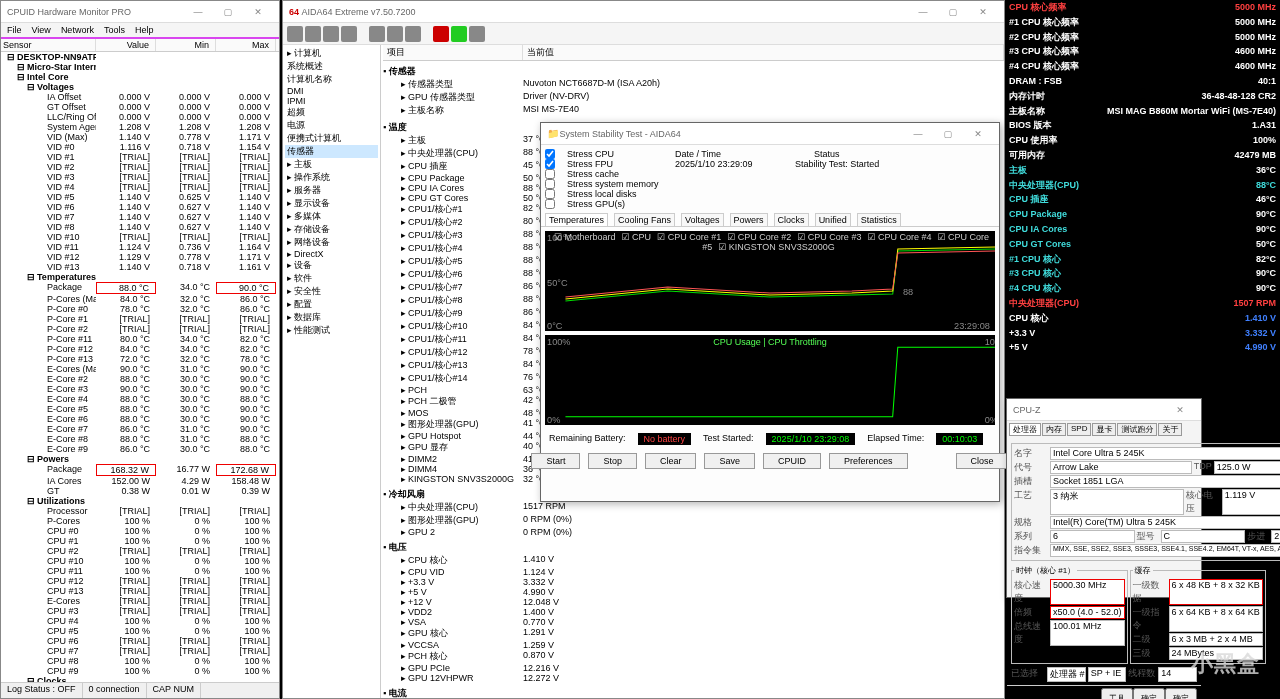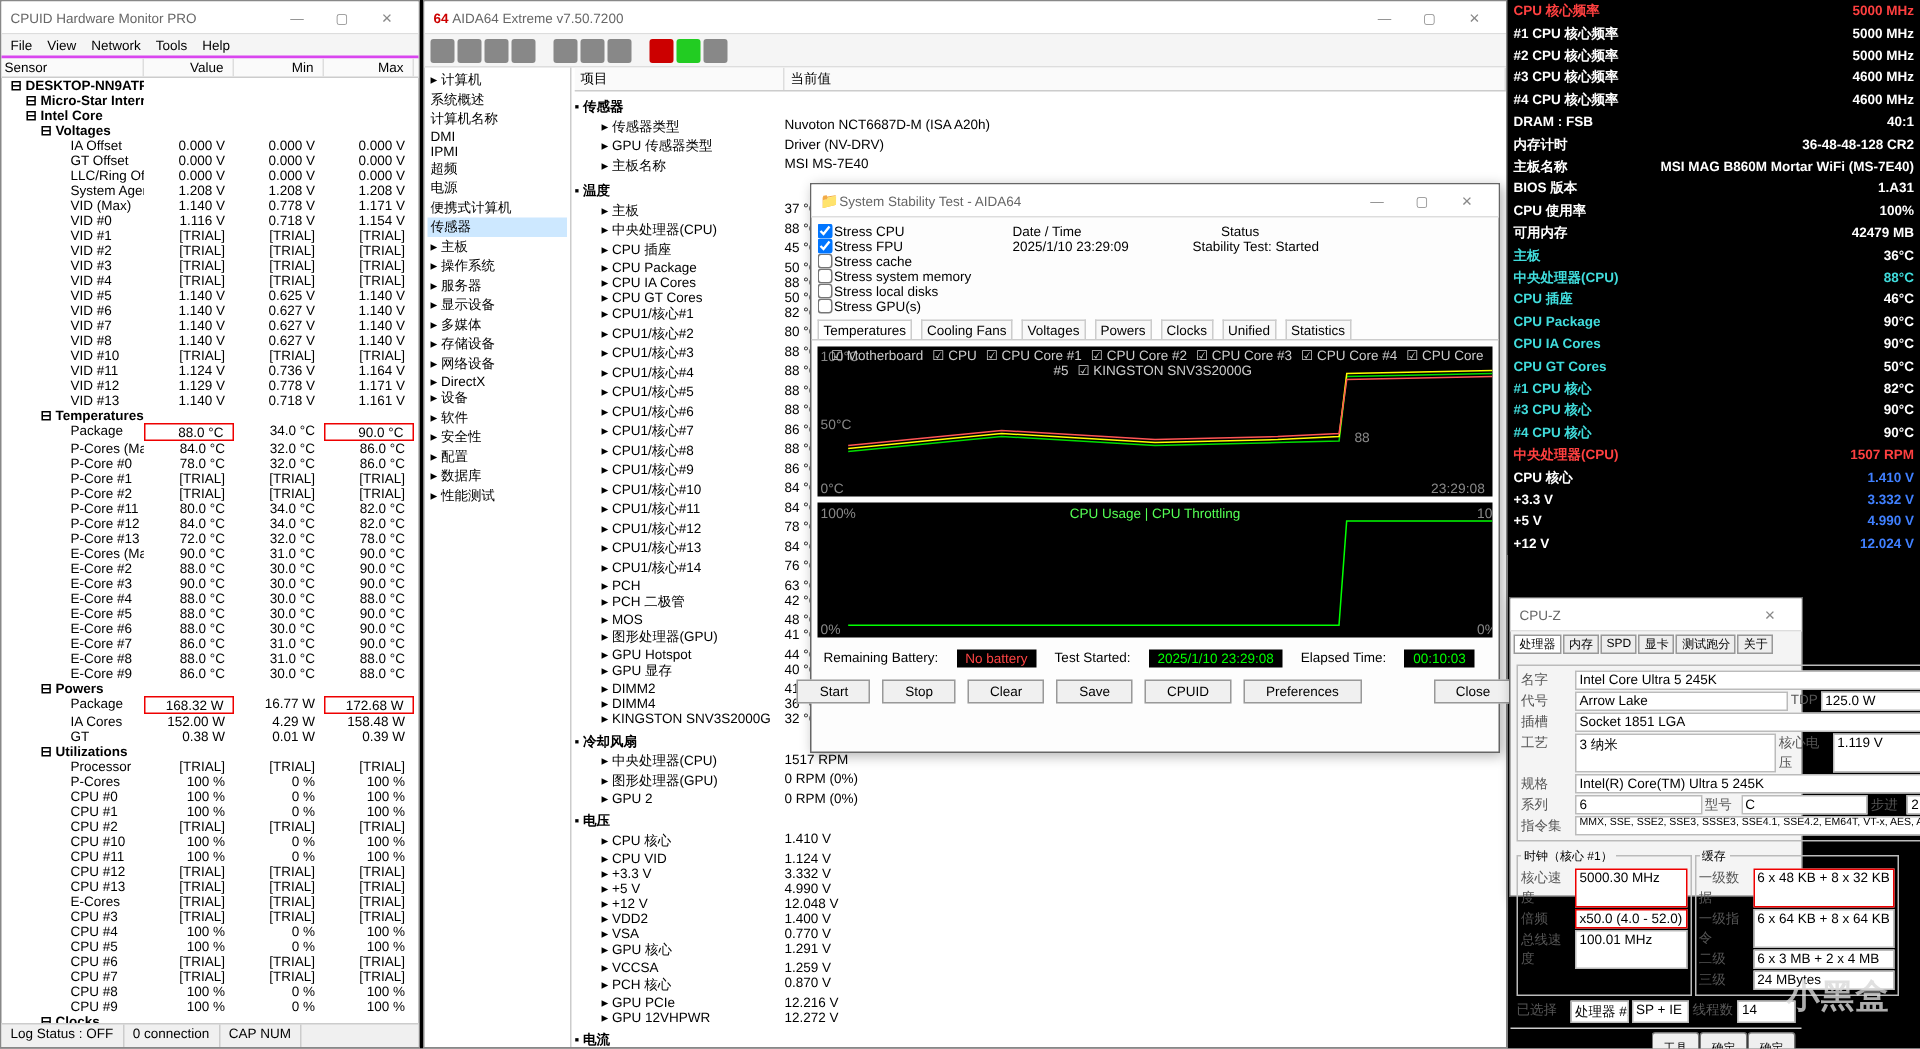--- a/index.html
+++ b/index.html
@@ -50,21 +50,21 @@
 .arow{display:flex}
 .arow .f{width:140px;padding-left:18px}
 .arow .v{flex:1}
 
 
 .dlg { position:absolute; background:#fdfdfd; border:1px solid #666; box-shadow:2px 2px 8px rgba(0,0,0,.3) }
 .dlg.stab { left:540px; top:122px; width:460px; height:380px; }
 .dlg .titlebar{background:#fff;font-size:10px}
 .stab-top{display:flex;padding:4px}
 .chkcol{width:130px}
-.chk{display:flex;align-items:center;gap:1px;padding:0px 0}
+.chk{display:flex;align-items:center;gap:12px;padding:0px 0}
 .chk input{width:10px;height:10px}
 .stab-info{flex:1;font-size:9px}
 .tabs{display:flex;border-bottom:1px solid #ccc;padding:0 4px;gap:6px;font-size:9px}
 .tabs .t{padding:1px 3px;border:1px solid #ccc;border-bottom:none;background:#f8f8f8}
 .tabs .t.on{background:#fff}
 .graph{margin:4px;background:#000;height:100px;position:relative;color:#888;font-size:8px}
 .graph .leg{position:absolute;top:1px;left:0;right:0;text-align:center;color:#ccc}
 .graph svg{width:100%;height:100%}
 .graph2{margin:4px;background:#000;height:90px;position:relative}
 .graph2 .cap{position:absolute;top:2px;left:50%;transform:translateX(-50%);color:#5a5;font-size:8px}
@@ -1026,19 +1026,15 @@
       <div class="osd-val">1.410 V</div>
     </div>
     <div class="osd-row c-blue">
       <div class="osd-label">+3.3 V</div>
       <div class="osd-val">3.332 V</div>
     </div>
     <div class="osd-row c-blue">
       <div class="osd-label">+5 V</div>
       <div class="osd-val">4.990 V</div>
     </div>
-    <div class="osd-row c-blue">
-      <div class="osd-label">+12 V</div>
-      <div class="osd-val">12.024 V</div>
-    </div>
   </div>
 
 <div class="watermark">小黑盒</div>
 
 </body></html>

